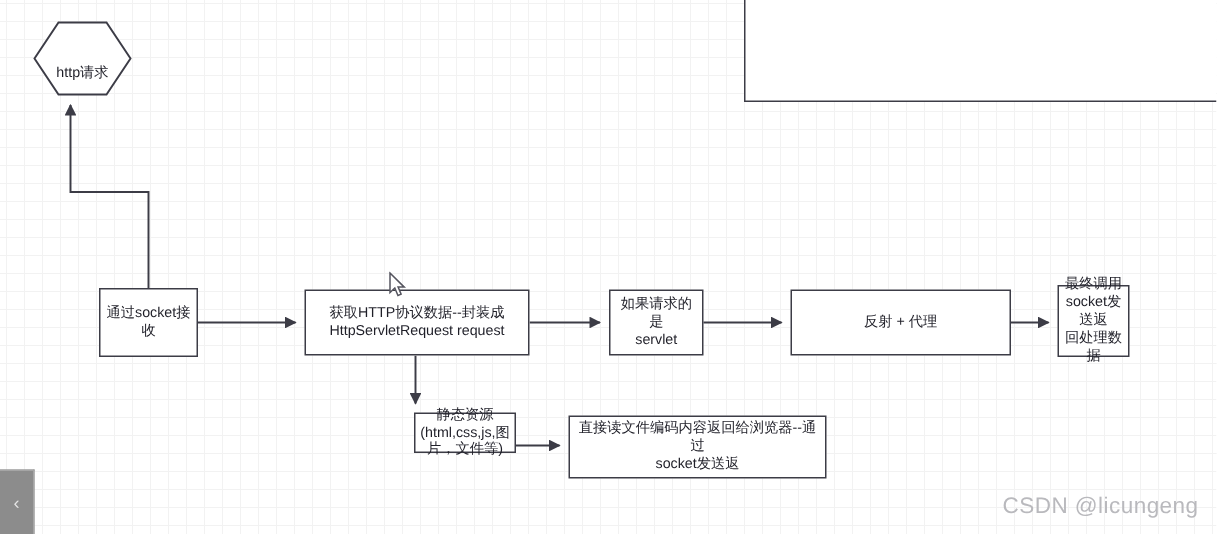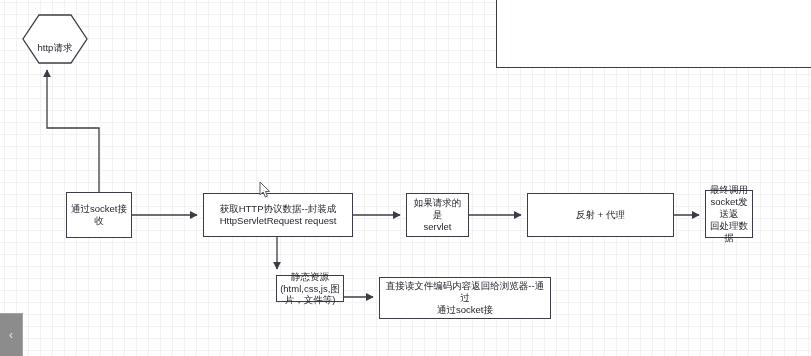--- a/index.html
+++ b/index.html
@@ -151,25 +151,26 @@
   </div>
 
   <div class="node" style="left:256px; top:275px; width:68px; height:27px;margin-left:20px;">
     <span>静态资源
 (html,css,js,图
 片，文件等)</span>
   </div>
 
   <div class="node" style="left:379px; top:277px; width:172px; height:42px;">
     <span>直接读文件编码内容返回给浏览器--通过
-通过socket接</span>
+socket发送返</span>
   </div>
 
   <div class="empty-rect" style="left:496px; top:-12px; width:320px; height:80px;"></div>
 
+  <div class="watermark">CSDN @licungeng</div>
 
   <div class="side-panel">
     <span>‹</span>
   </div>
 
   <svg class="cursor" style="left:259px; top:181px;" viewBox="0 0 12 18" xmlns="http://www.w3.org/2000/svg">
     <path d="M1 1 L1 14 L4.2 11 L6.3 16 L8.4 15.1 L6.4 10.4 L10.5 10.4 Z" fill="#ffffff" stroke="#55555f" stroke-width="1"></path>
   </svg>
 
 </div>

